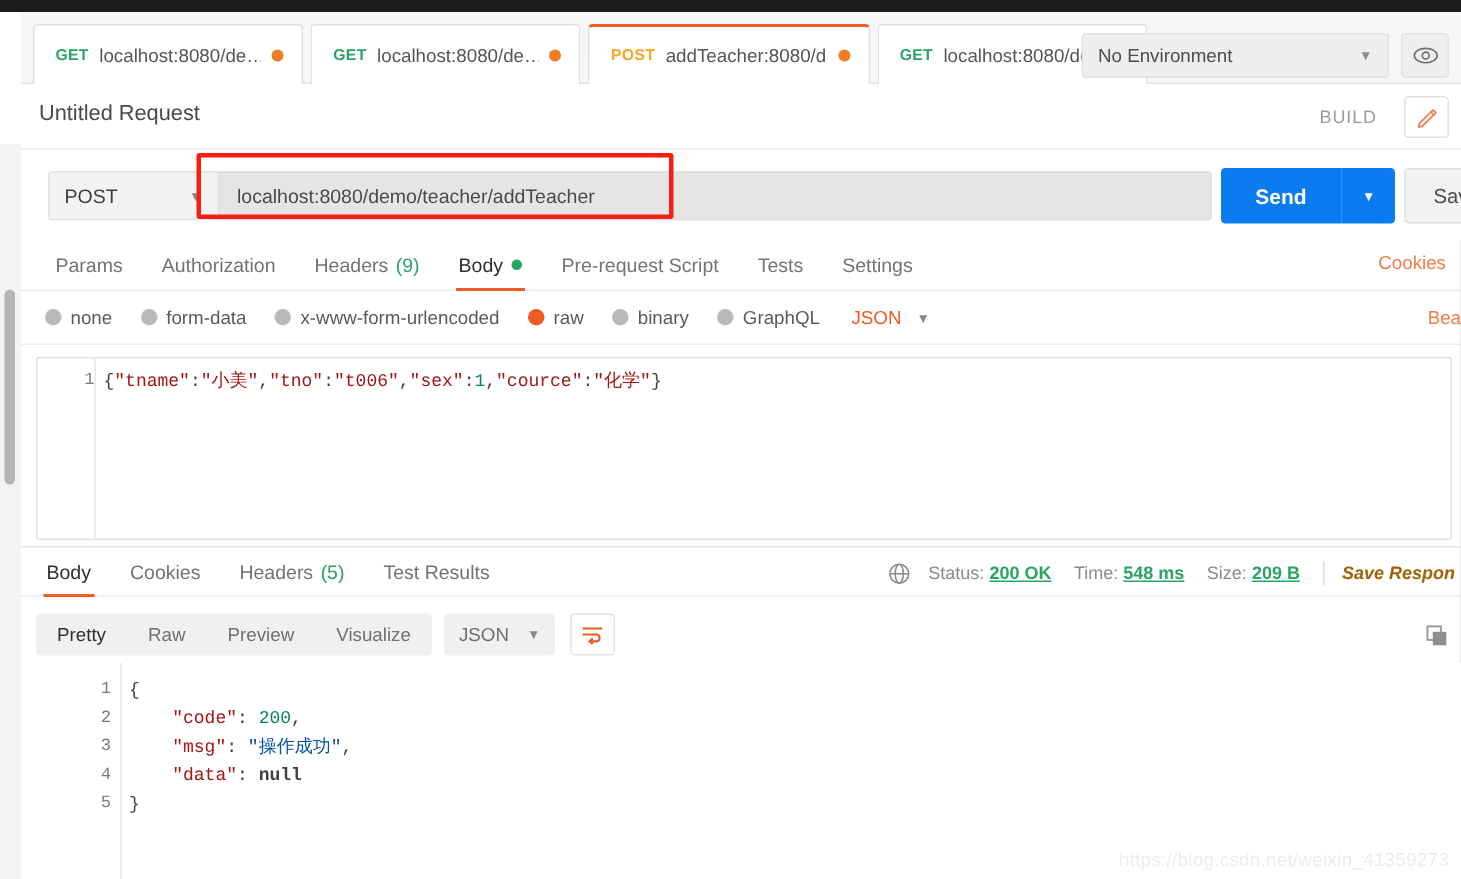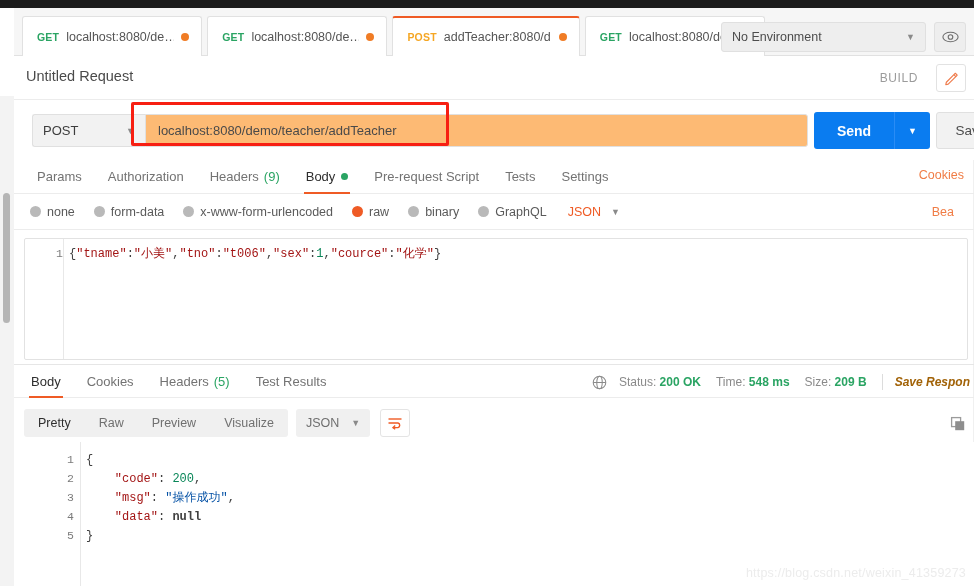--- a/index.html
+++ b/index.html
@@ -183,21 +183,21 @@
     border-radius: 3px 0 0 3px;
     display: flex; align-items: center;
     padding: 0 10px;
     font-size: 13px; color: #3d3d3d;
     cursor: pointer;
   }
   .method-select .caret { margin-left: auto; color: #8a8a8a; font-size: 9px; }
   .url-field {
     position: absolute; left: 131px; top: 14px;
     width: 663px; height: 33px;
-    background: #fdba74;
+    background: #e5e5e5;
     border: 1px solid #e0e0e0;
     border-radius: 0 3px 3px 0;
     display: flex; align-items: center;
     padding: 0 12px;
     font-size: 13px; color: #4a4a4a;
   }
   .url-highlight {
     position: absolute; left: 117px; top: 2px;
     width: 318px; height: 44px;
     border: 3px solid #f71f12;
@@ -287,21 +287,21 @@
     background: #b9b9b9; margin-right: 6px; flex: none;
   }
   .radio.on { background: #ef5b25; }
   .json-select {
     display: flex; align-items: center;
     font-size: 12.5px; color: #ef5b25;
     cursor: pointer; margin-left: 2px;
   }
   .json-select .caret { color: #8a8a8a; font-size: 9px; margin-left: 10px; }
   .bearer-link {
-    position: absolute; right: 20px; top: 11px;
+    position: absolute; right: 0; top: 11px;
     font-size: 12.5px; color: #f07c45; cursor: pointer;
   }
 
   
   .req-editor {
     position: absolute; left: 24px; top: 238px;
     width: 944px; height: 122px;
     border: 1px solid #e2e2e2;
     border-radius: 2px;
     background: #ffffff;
@@ -348,21 +348,21 @@
     padding-left: 4px;
     border-bottom: 1px solid #ececec;
   }
   .resp-meta {
     position: absolute; right: 4px; top: 9px;
     display: flex; align-items: center;
     font-size: 12px; color: #8a8a8a;
   }
   .resp-meta .globe { margin-right: 12px; display: flex; align-items: center; }
   .resp-meta .item { margin-right: 15px; white-space: nowrap; }
-  .resp-meta .val { color: #2aa463; font-weight: bold; }
+  .resp-meta .val { color: #2aa463; font-weight: bold; text-decoration: underline; }
   .resp-meta .sep {
     width: 1px; height: 16px; background: #dcdcdc; margin-right: 12px;
   }
   .resp-meta .saveresp { color: #a16207; font-weight: bold; white-space: nowrap; font-style: italic; }
 
   
   .resp-toolbar {
     position: absolute; left: 14px; top: 404px;
     width: 960px; height: 38px;
     display: flex; align-items: center;

